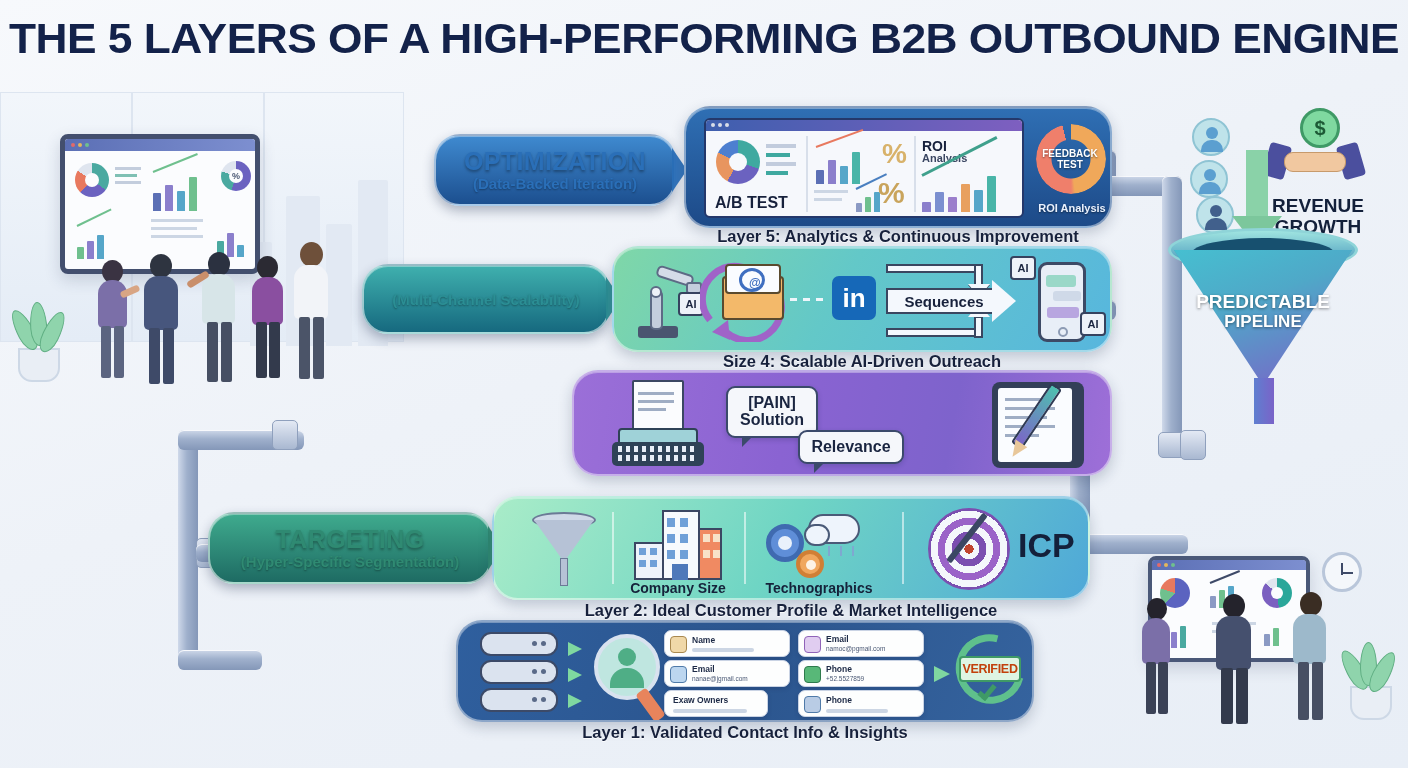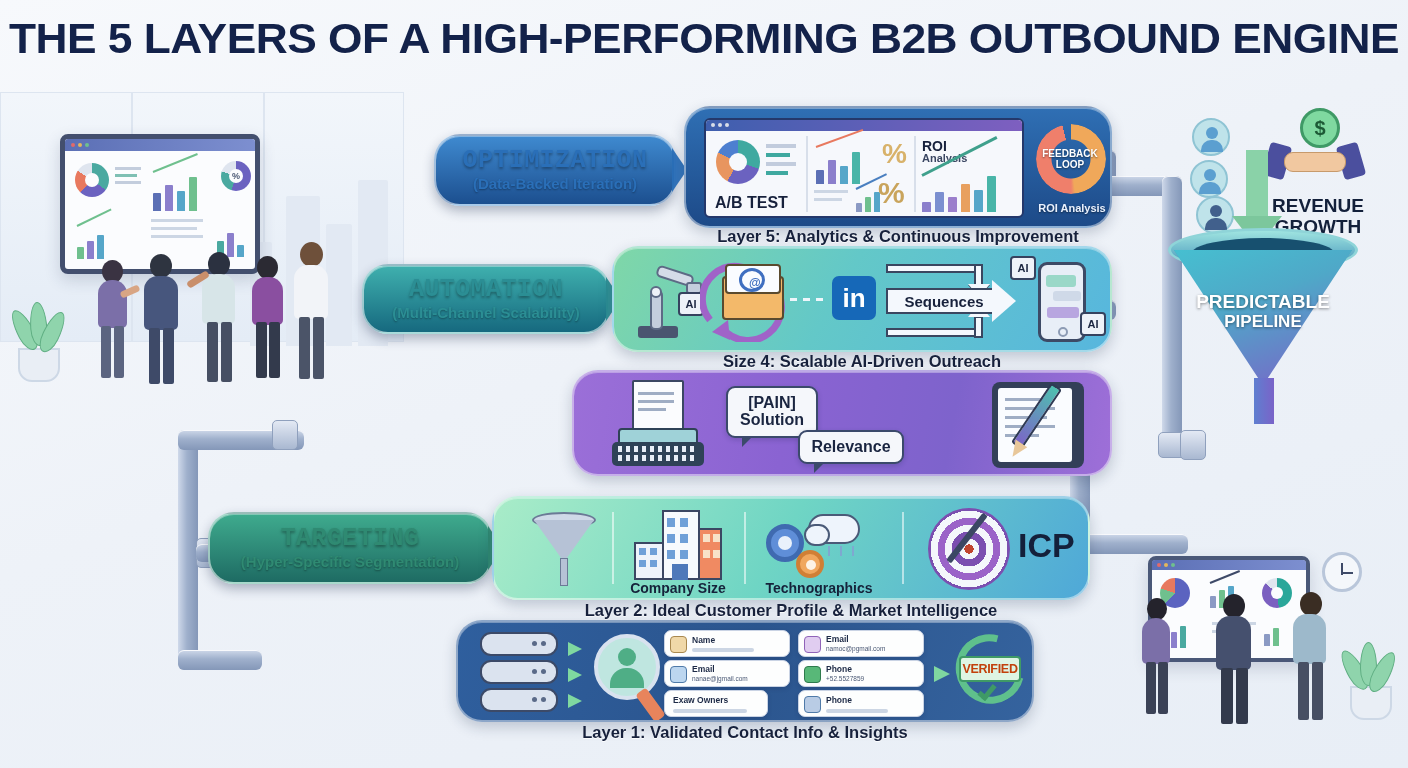--- a/index.html
+++ b/index.html
@@ -55,21 +55,21 @@
 
   
   .pill {
     position:absolute; border-radius:26px;
     display:flex; flex-direction:column; align-items:center; justify-content:center;
     color:#fff; text-align:center; line-height:1.05;
     box-shadow: 0 5px 12px rgba(25,40,75,.32), inset 0 1px 0 rgba(255,255,255,.35);
     border:2px solid rgba(255,255,255,.55);
   }
   .pill .t1 { font-size:25px; font-weight:700; letter-spacing:.4px;
-              text-shadow:0 2px 3px rgba(0,0,0,.35);font-family:Liberation Mono, monospace; }
+              text-shadow:0 2px 3px rgba(0,0,0,.35); }
   .pill .t2 { font-size:15px; font-weight:700; margin-top:2px;
               text-shadow:0 1px 2px rgba(0,0,0,.35); }
   .pill::after{ content:""; position:absolute; right:-13px; top:50%; transform:translateY(-50%);
                 border-left:15px solid currentColor; border-top:22px solid transparent;
                 border-bottom:22px solid transparent; opacity:.95; }
 
   
   .panel { position:absolute; border-radius:26px;
            box-shadow:0 5px 14px rgba(25,40,75,.22), inset 0 1px 0 rgba(255,255,255,.35);
            border:2px solid rgba(255,255,255,.45); overflow:hidden; }
@@ -328,30 +328,29 @@
         <div style="position:absolute;left:2px;top:8px;width:84px;height:3px;background:#3fa08c;transform:rotate(-27deg);transform-origin:left;"></div>
       </div>
     </div>
 
     <div style="position:absolute;left:350px;top:16px;width:70px;height:70px;border-radius:50%;
                 background:conic-gradient(#f0a85a 0 48%, #ef7f6b 50% 96%, transparent 96% 100%);
                 -webkit-mask:radial-gradient(circle, transparent 19px, #000 20px);
                 mask:radial-gradient(circle, transparent 19px, #000 20px);"></div>
     <div style="position:absolute;left:356px;top:40px;width:56px;height:28px;text-align:center;">
       <div style="font-size:10px;font-weight:700;color:#fff;text-shadow:0 1px 2px rgba(0,0,0,.5);">FEEDBACK</div>
-      <div style="font-size:10px;font-weight:700;color:#fff;text-shadow:0 1px 2px rgba(0,0,0,.5);">LOOP</div>
+      <div style="font-size:10px;font-weight:700;color:#fff;text-shadow:0 1px 2px rgba(0,0,0,.5);">TEST</div>
     </div>
     <div style="position:absolute;left:348px;top:94px;width:76px;text-align:center;font-size:11px;
                 font-weight:700;color:#eaf2ff;text-shadow:0 1px 2px rgba(0,0,0,.5);">ROI Analysis</div>
   </div>
   <div class="caption" style="left:684px;top:227px;width:428px;">Layer 5: Analytics &amp; Continuous Improvement</div>
 
   <div class="pill" style="left:362px;top:264px;width:248px;height:70px;color:#2b8e94;
               background:linear-gradient(180deg,#3fb0ae,#16697f);">
-    <div class="t1">AUTOMATION</div>
     <div class="t2">(Multi-Channel Scalability)</div>
   </div>
 
   <div class="panel" style="left:612px;top:246px;width:500px;height:106px;
               background:linear-gradient(120deg,#7fd7a8,#63c8c8 45%,#57b6de);">
 
     <div style="position:absolute;left:16px;top:12px;width:76px;height:84px;">
       <div style="position:absolute;left:8px;top:66px;width:40px;height:12px;background:#4a5570;border-radius:3px;"></div>
       <div style="position:absolute;left:20px;top:30px;width:13px;height:40px;background:#c4cedd;border:2px solid #5d6a85;border-radius:5px;"></div>
       <div style="position:absolute;left:26px;top:10px;width:38px;height:12px;background:#d4dce8;border:2px solid #5d6a85;border-radius:5px;transform:rotate(18deg);"></div>

